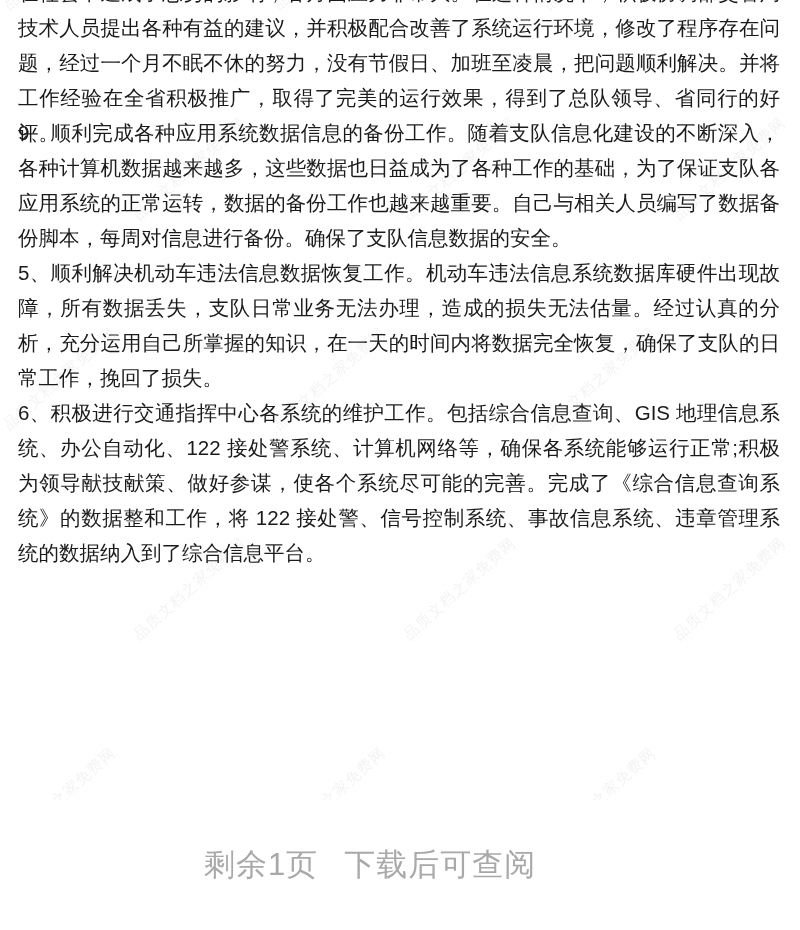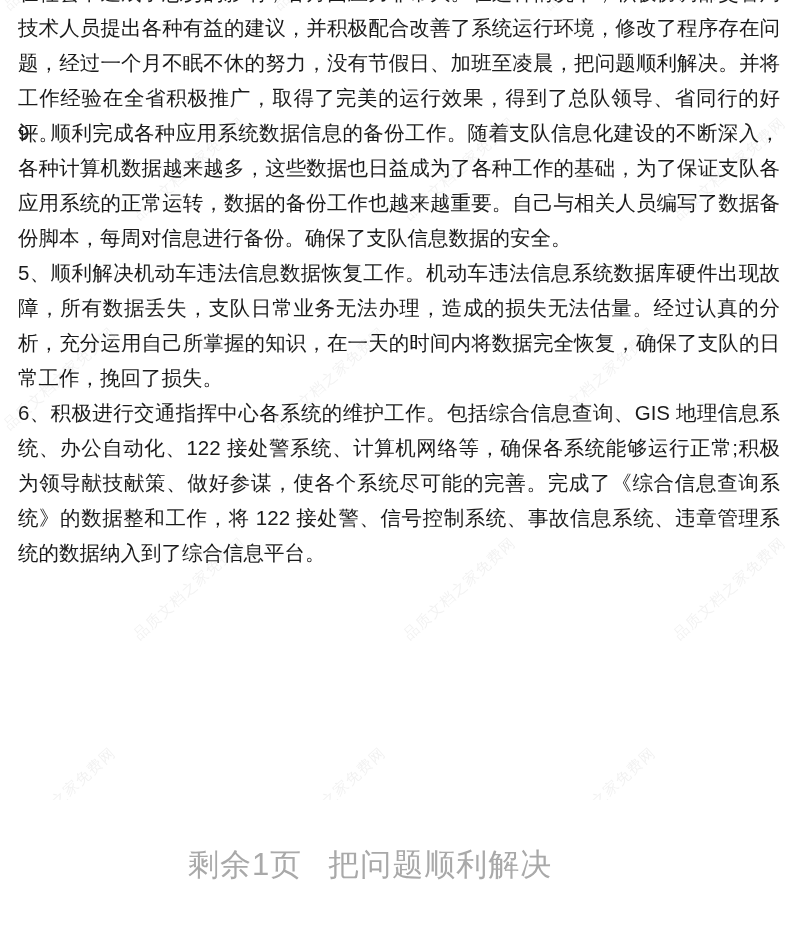--- a/index.html
+++ b/index.html
@@ -133,17 +133,17 @@
     <p class="para">5、顺利解决机动车违法信息数据恢复工作。机动车违法信息系统数据库硬件出现故障，所有数据丢失，支队日常业务无法办理，造成的损失无法估量。经过认真的分析，充分运用自己所掌握的知识，在一天的时间内将数据完全恢复，确保了支队的日常工作，挽回了损失。</p>
     <p class="para">6、积极进行交通指挥中心各系统的维护工作。包括综合信息查询、GIS 地理信息系统、办公自动化、122 接处警系统、计算机网络等，确保各系统能够运行正常;积极为领导献技献策、做好参谋，使各个系统尽可能的完善。完成了《综合信息查询系统》的数据整和工作，将 122 接处警、信号控制系统、事故信息系统、违章管理系统的数据纳入到了综合信息平台。</p>
 
   </div>
 
   <div id="top-mask"></div>
 
   <div id="page-footer">
     <div id="footer-inner">
       <span>剩余1页</span>
-      <span>把问题顺利解决</span>
+      <span>下载后可查阅</span>
     </div>
   </div>
 
 </div>
 
 </body></html>

